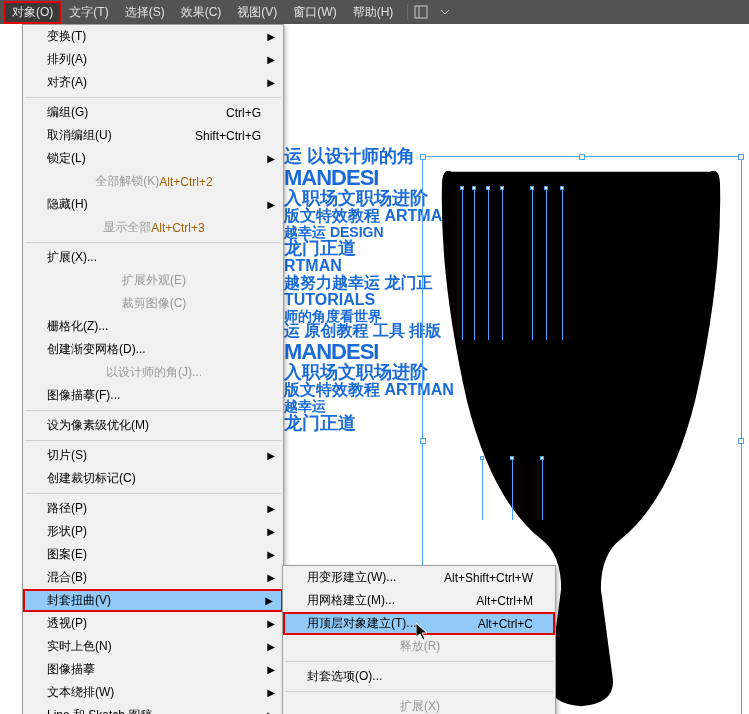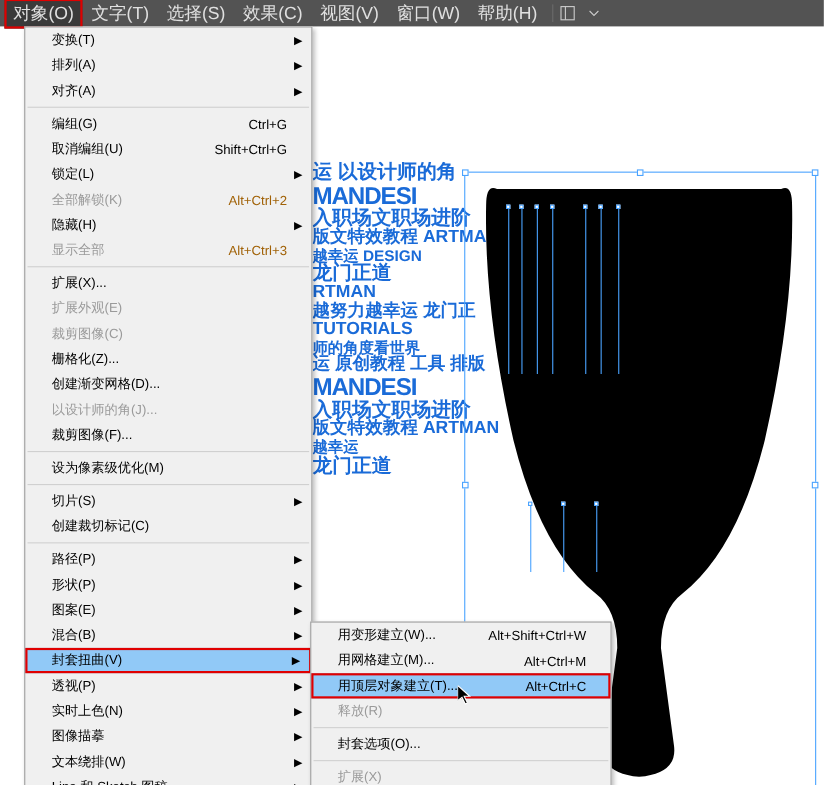--- a/index.html
+++ b/index.html
@@ -1,26 +1,26 @@
 <!DOCTYPE html>
 <html><head>
 <meta charset="utf-8">
 <style>
 * { margin: 0; padding: 0; box-sizing: border-box; font-family: "Microsoft YaHei", sans-serif; }
 body { width: 749px; height: 714px; background: #fff; overflow: hidden; position: relative; }
-.menubar { background: #535353; height: 24px; display: flex; align-items: center; padding: 0 4px; color: #e0e0e0; font-size: 16px; }
+.menubar { background: #535353; height: 24px; display: flex; align-items: center; padding: 0 4px; color: #e0e0e0; font-size: 12px; }
 .menubar-item { padding: 3px 8px; cursor: pointer; }
 .menubar-item.sel { background: #3a3a3a; border: 2px solid #e00000; padding: 1px 6px; }
 .menubar-sep { width: 1px; height: 16px; background: #6a6a6a; margin: 0 6px; }
 .menubar-icons { display: flex; gap: 10px; align-items: center; }
 .ico { width: 14px; height: 14px; display: inline-block; }
 
 .dropdown { position: absolute; left: 22px; top: 24px; width: 262px; background: #f0f0f0; border: 1px solid #9e9e9e; box-shadow: 2px 2px 4px rgba(0,0,0,.25); font-size: 12px; color: #000; }
 .mi { display: flex; justify-content: space-between; align-items: center; padding: 3px 22px 3px 24px; position: relative; cursor: pointer; }
-.mi.dis { color: #9a9a9a; }
+.mi.dis { color: #9a9a9a; justify-content: center; }
 .mi .sc { color: #000; }
 .mi.dis .sc { color: #a16207; }
 .mi .arr { position: absolute; right: 8px; font-size: 10px; }
 .sep { height: 1px; background: #d0d0d0; margin: 3px 2px; }
 .mi.hl { border: 2px solid #e00000; padding: 1px 20px 1px 22px; }
 .mi.hov { background: #91c9f7; align-items: center; }
 
 .submenu { position: absolute; left: 282px; top: 565px; width: 274px; background: #f0f0f0; border: 1px solid #9e9e9e; box-shadow: 2px 2px 4px rgba(0,0,0,.25); font-size: 12px; color: #000; }
 .submenu .mi.hl2 { background: #91c9f7; border: 2px solid #e00000; padding: 1px 20px 1px 22px; }
 
@@ -179,21 +179,21 @@
   <div class="mi">
       <span>栅格化(Z)...</span>
     </div>
   <div class="mi">
       <span>创建渐变网格(D)...</span>
     </div>
   <div class="mi dis">
       <span>以设计师的角(J)...</span>
     </div>
   <div class="mi">
-      <span>裁剪图像(F)...</span>
+      <span>图像描摹(F)...</span>
     </div>
   <div class="sep"></div>
   <div class="mi">
       <span>设为像素级优化(M)</span>
     </div>
   <div class="sep"></div>
   <div class="mi">
       <span>切片(S)</span>
       <span class="arr">▶</span>
     </div>

